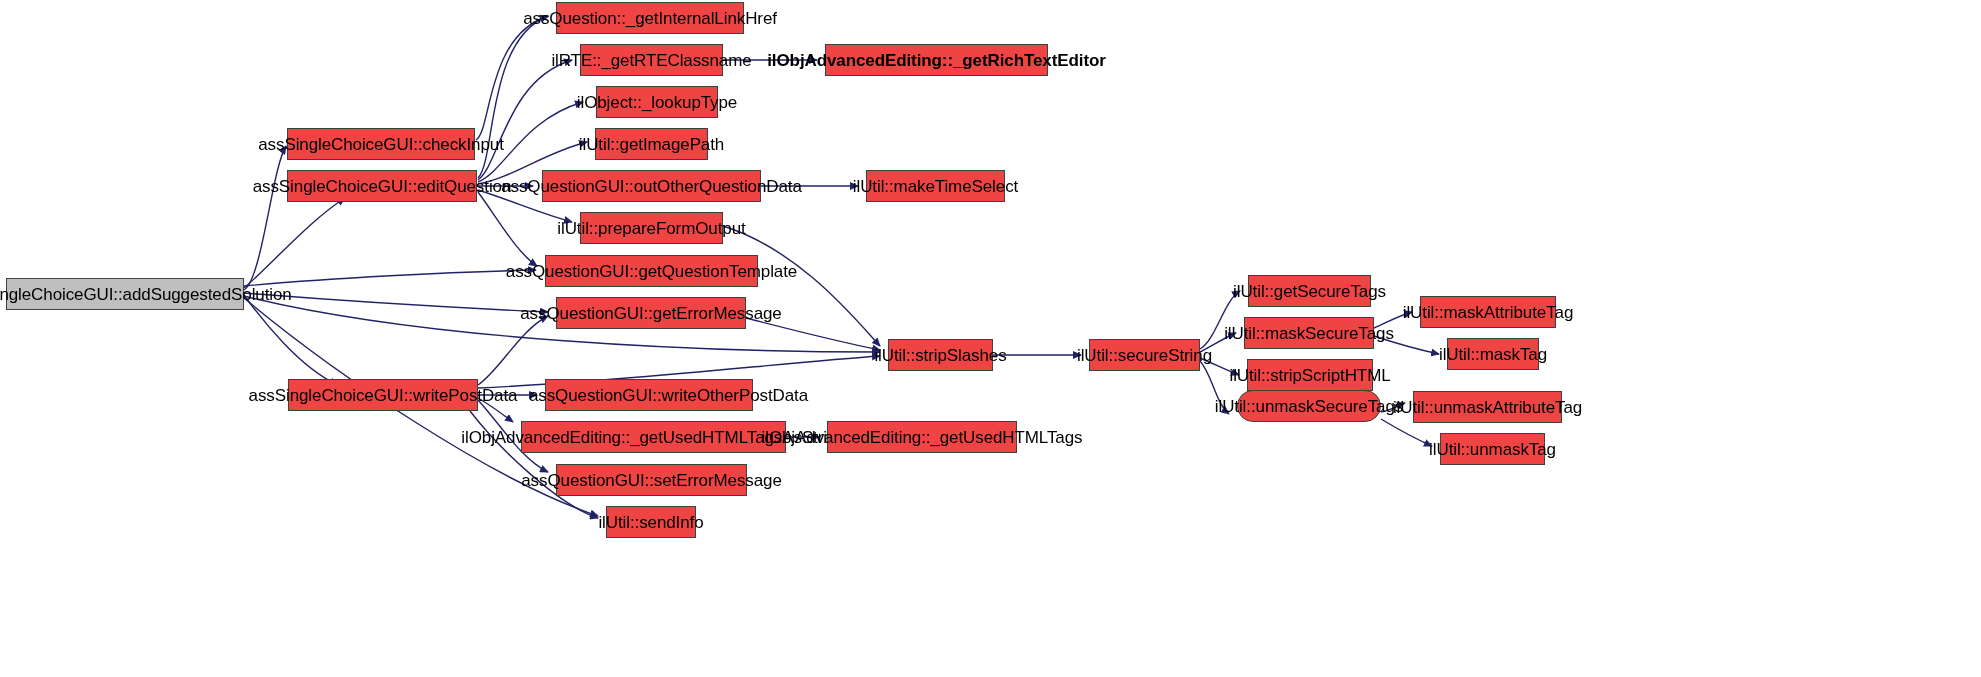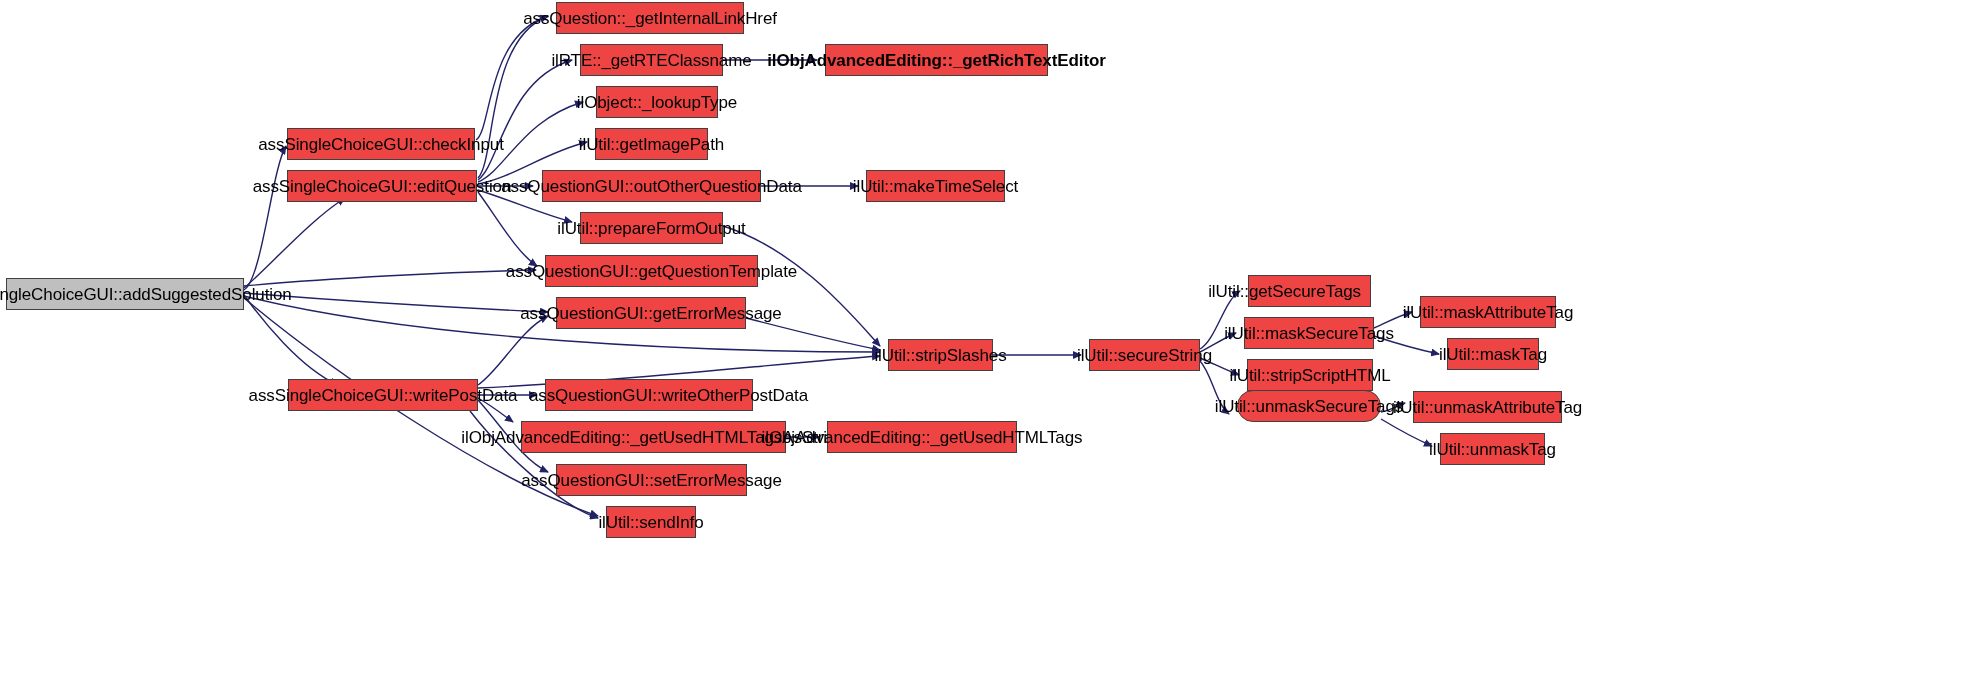--- a/index.html
+++ b/index.html
@@ -154,21 +154,21 @@
       </div>
       <div class="node" style="left: 888px; top: 339px; width: 105px;">
         <span class="node-label">ilUtil::stripSlashes</span>
       </div>
       <div class="node" style="left: 827px; top: 421px; width: 190px;">
         <span class="node-label">ilObjAdvancedEditing::_getUsedHTMLTags</span>
       </div>
       <div class="node" style="left: 1089px; top: 339px; width: 111px;">
         <span class="node-label">ilUtil::secureString</span>
       </div>
-      <div class="node" style="left: 1248px; top: 275px; width: 123px; justify-content: flex-end;">
+      <div class="node" style="left: 1248px; top: 275px; width: 123px;">
         <span class="node-label">ilUtil::getSecureTags</span>
       </div>
       <div class="node" style="left: 1244px; top: 317px; width: 130px;">
         <span class="node-label">ilUtil::maskSecureTags</span>
       </div>
       <div class="node" style="left: 1247px; top: 359px; width: 126px;">
         <span class="node-label">ilUtil::stripScriptHTML</span>
       </div>
       <div class="node" style="left: 1237px; top: 390px; width: 144px; border-radius: 16px;">
         <span class="node-label">ilUtil::unmaskSecureTags</span>

